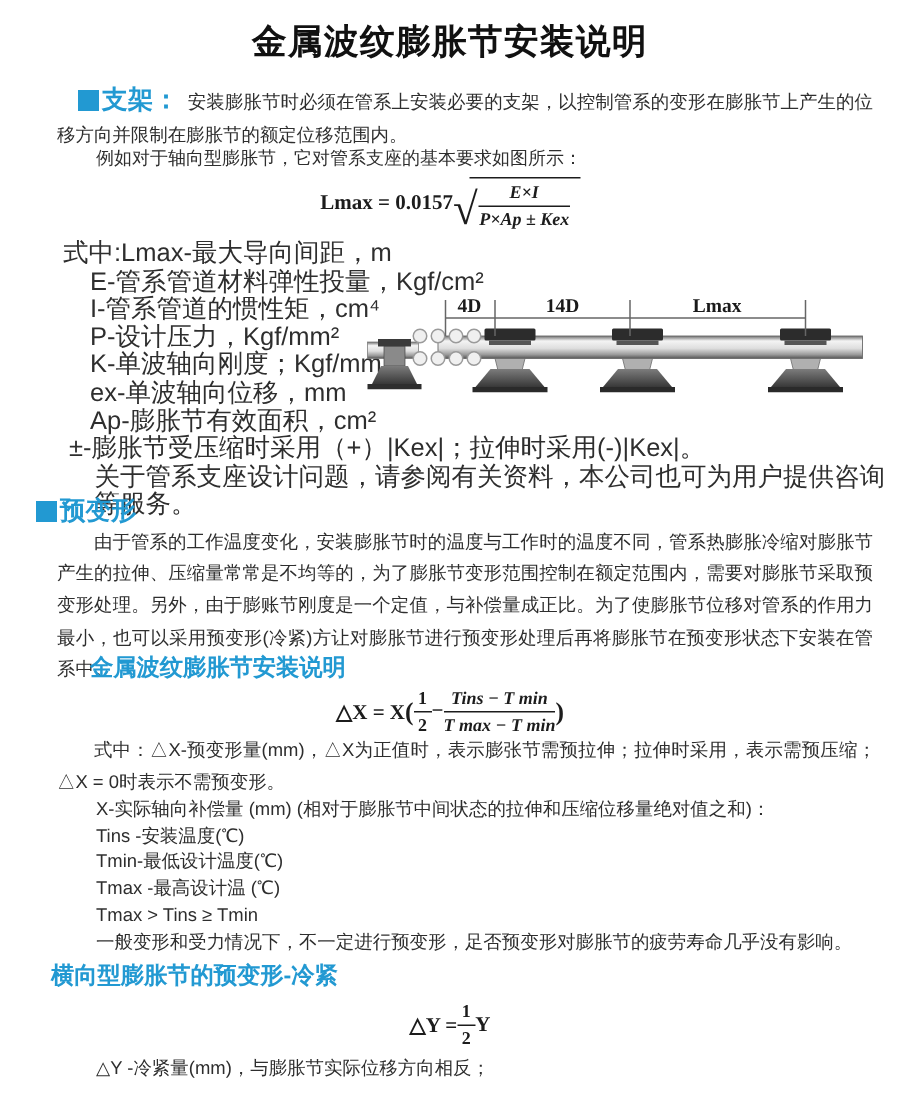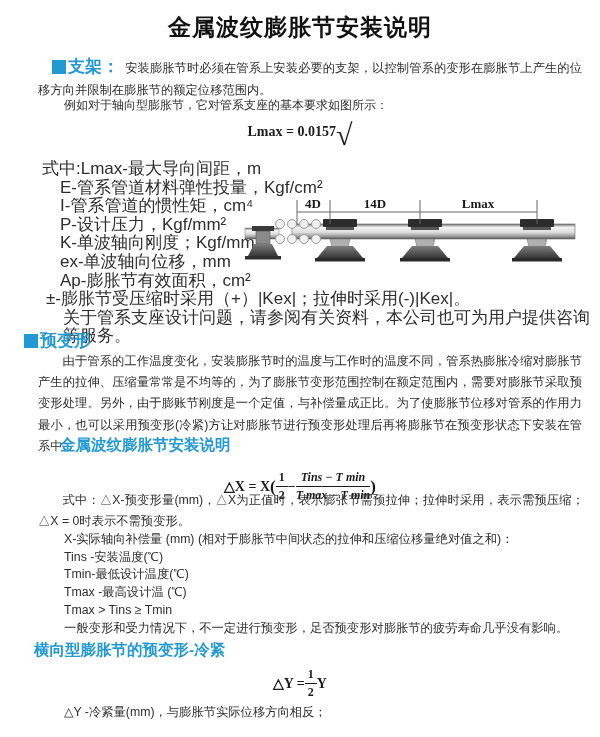--- a/index.html
+++ b/index.html
@@ -29,21 +29,21 @@
     font-family:"Liberation Serif", serif; font-weight:bold; font-size:14px; color:var(--fink);
   }
   .f1 { top:118px; }
   .sqrt { display:inline-flex; align-items:center; }
   .sqrt-sign { font-size:30px; font-weight:normal; line-height:0.9; transform:translateY(3px); }
   .sqrt-body { border-top:1.5px solid var(--fink); margin-left:-5px; padding:2px 7px 0 6px; }
   .frac { display:inline-flex; flex-direction:column; text-align:center; font-size:12px; line-height:1.25; }
   .frac.it { font-style:italic; }
   .frac .num { border-bottom:1px solid var(--fink); padding:0 3px 1px; }
   .frac .den { padding-top:1px; }
-  .f2 { top:470px; }
+  .f2 { top:458px; }
   .f2 .paren { font-size:17px; font-weight:bold; }
   .f3 { top:667px; }
 
   
   .vars1 { position:absolute; top:160px; left:42px; font-size:17px; line-height:18.6px; color:var(--ink); }
   .vars1 .ind { margin-left:18px; }
   .vars1 .pm  { margin-left:4px; }
   .vars1 .note { margin-left:21px; }
   .vars2 { position:absolute; top:531px; left:64px; font-size:12.3px; line-height:17.7px; color:var(--ink); }
 
@@ -71,20 +71,26 @@
   <div class="sec1 para">
     <span class="lead-indent"></span><span class="sq"></span><span class="sec-label">支架：</span><span>安装膨胀节时必须在管系上安装必要的支架，以控制管系的变形在膨胀节上产生的位移方向并限制在膨胀节的额定位移范围内。</span>
   </div>
 
   <div class="p-example">例如对于轴向型膨胀节，它对管系支座的基本要求如图所示：</div>
 
   <div class="formula f1">
     <span>Lmax = 0.0157</span>
     <span class="sqrt">
       <span class="sqrt-sign">√</span>
+      <span class="sqrt-body">
+        <span class="frac it">
+          <span class="num">E×I</span>
+          <span class="den">P×Ap ± Kex</span>
+        </span>
+      </span>
     </span>
   </div>
 
   <div class="vars1">
     <div>式中:Lmax-最大导向间距，m</div>
     <div class="ind">E-管系管道材料弹性投量，Kgf/cm²</div>
     <div class="ind">I-管系管道的惯性矩，cm⁴</div>
     <div class="ind">P-设计压力，Kgf/mm²</div>
     <div class="ind">K-单波轴向刚度；Kgf/mm</div>
     <div class="ind">ex-单波轴向位移，mm</div>

